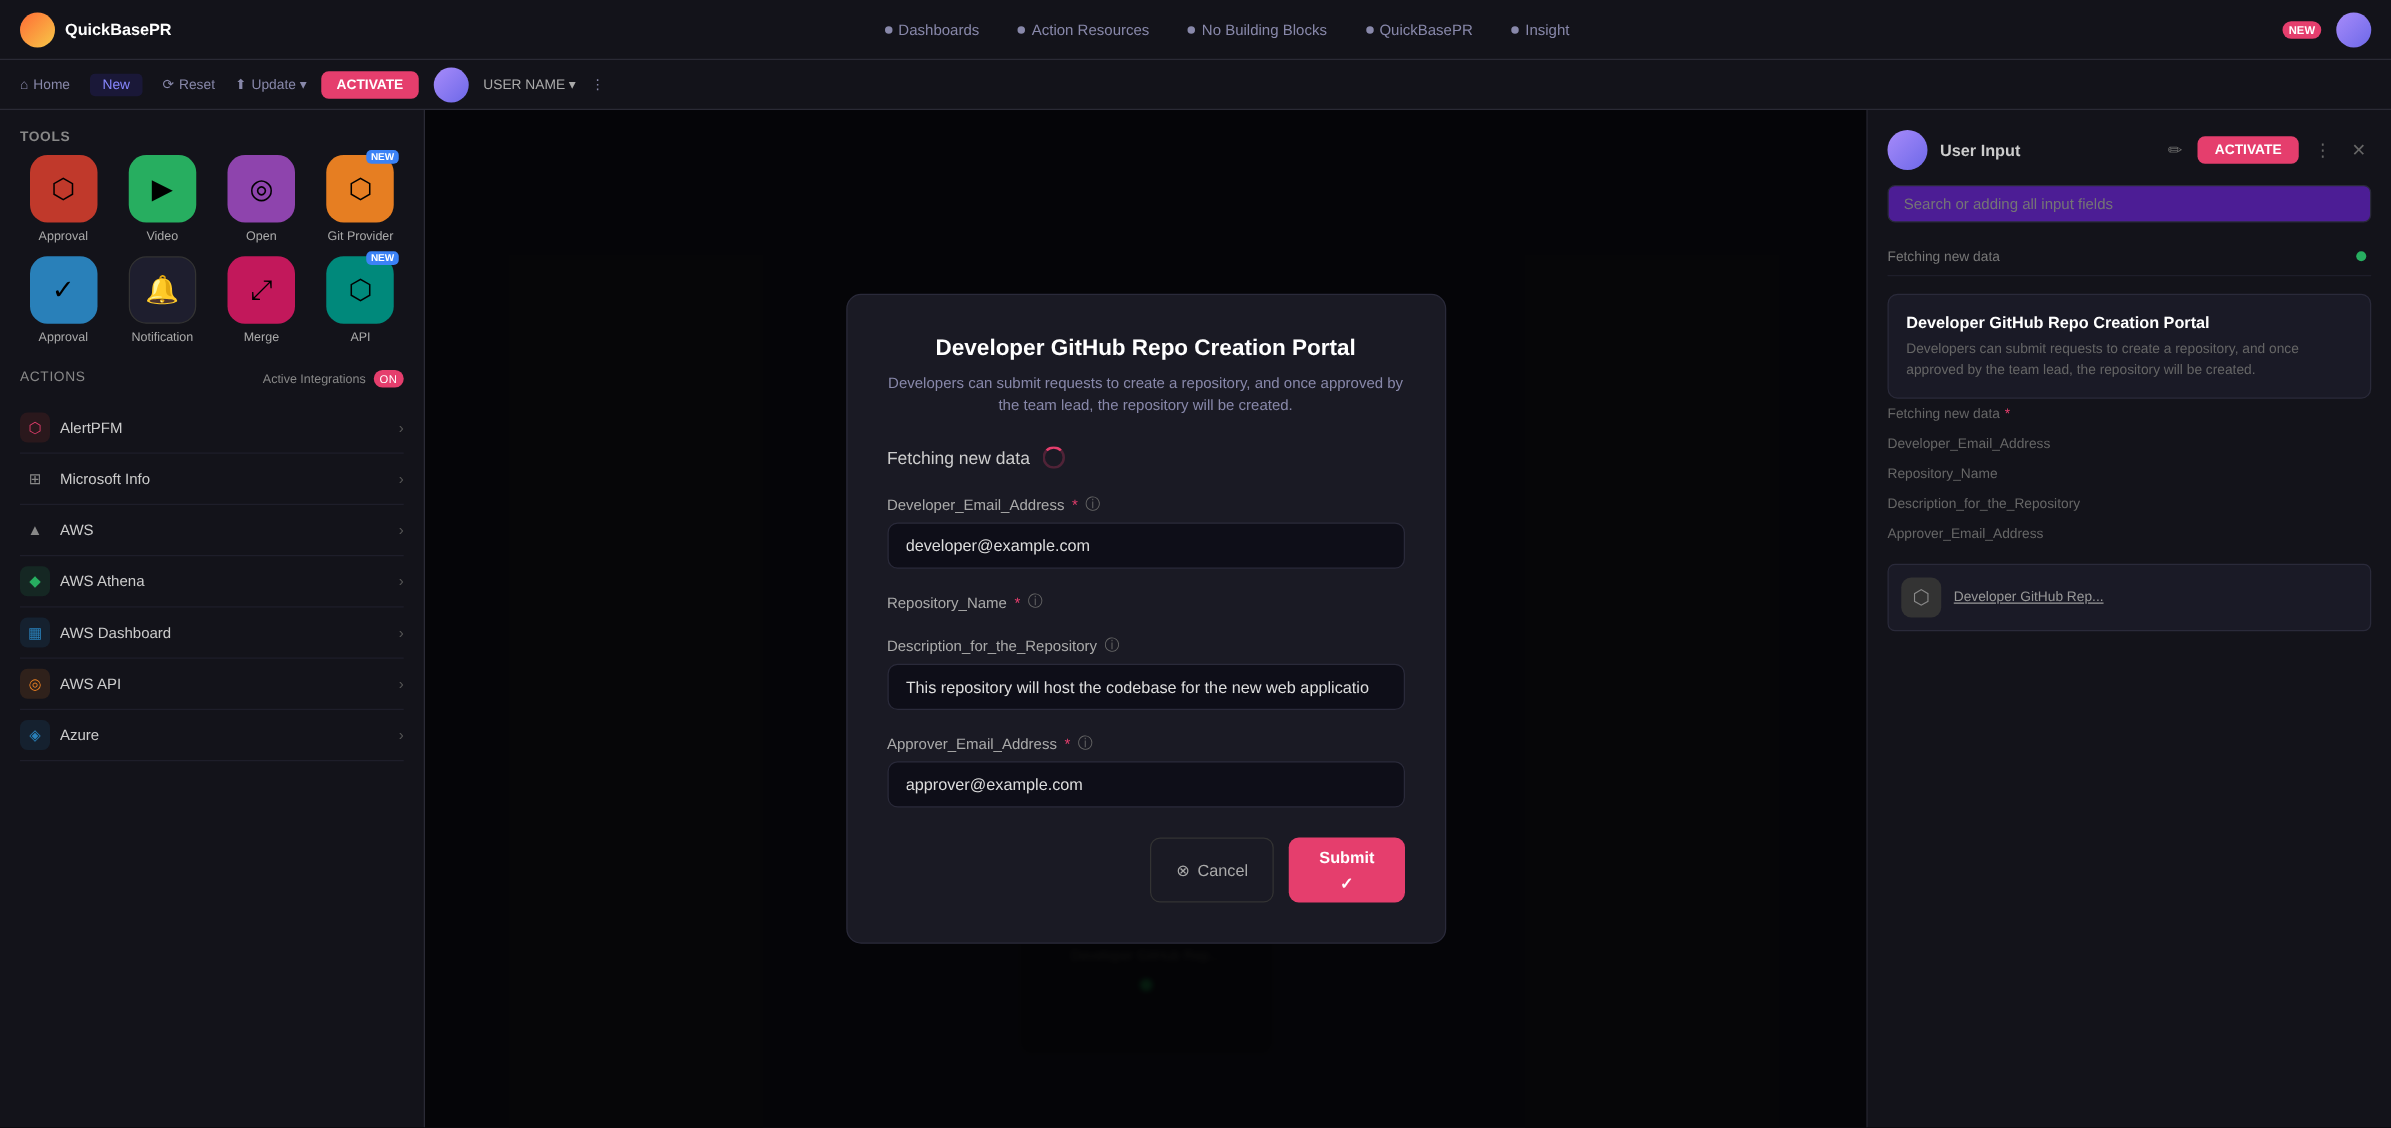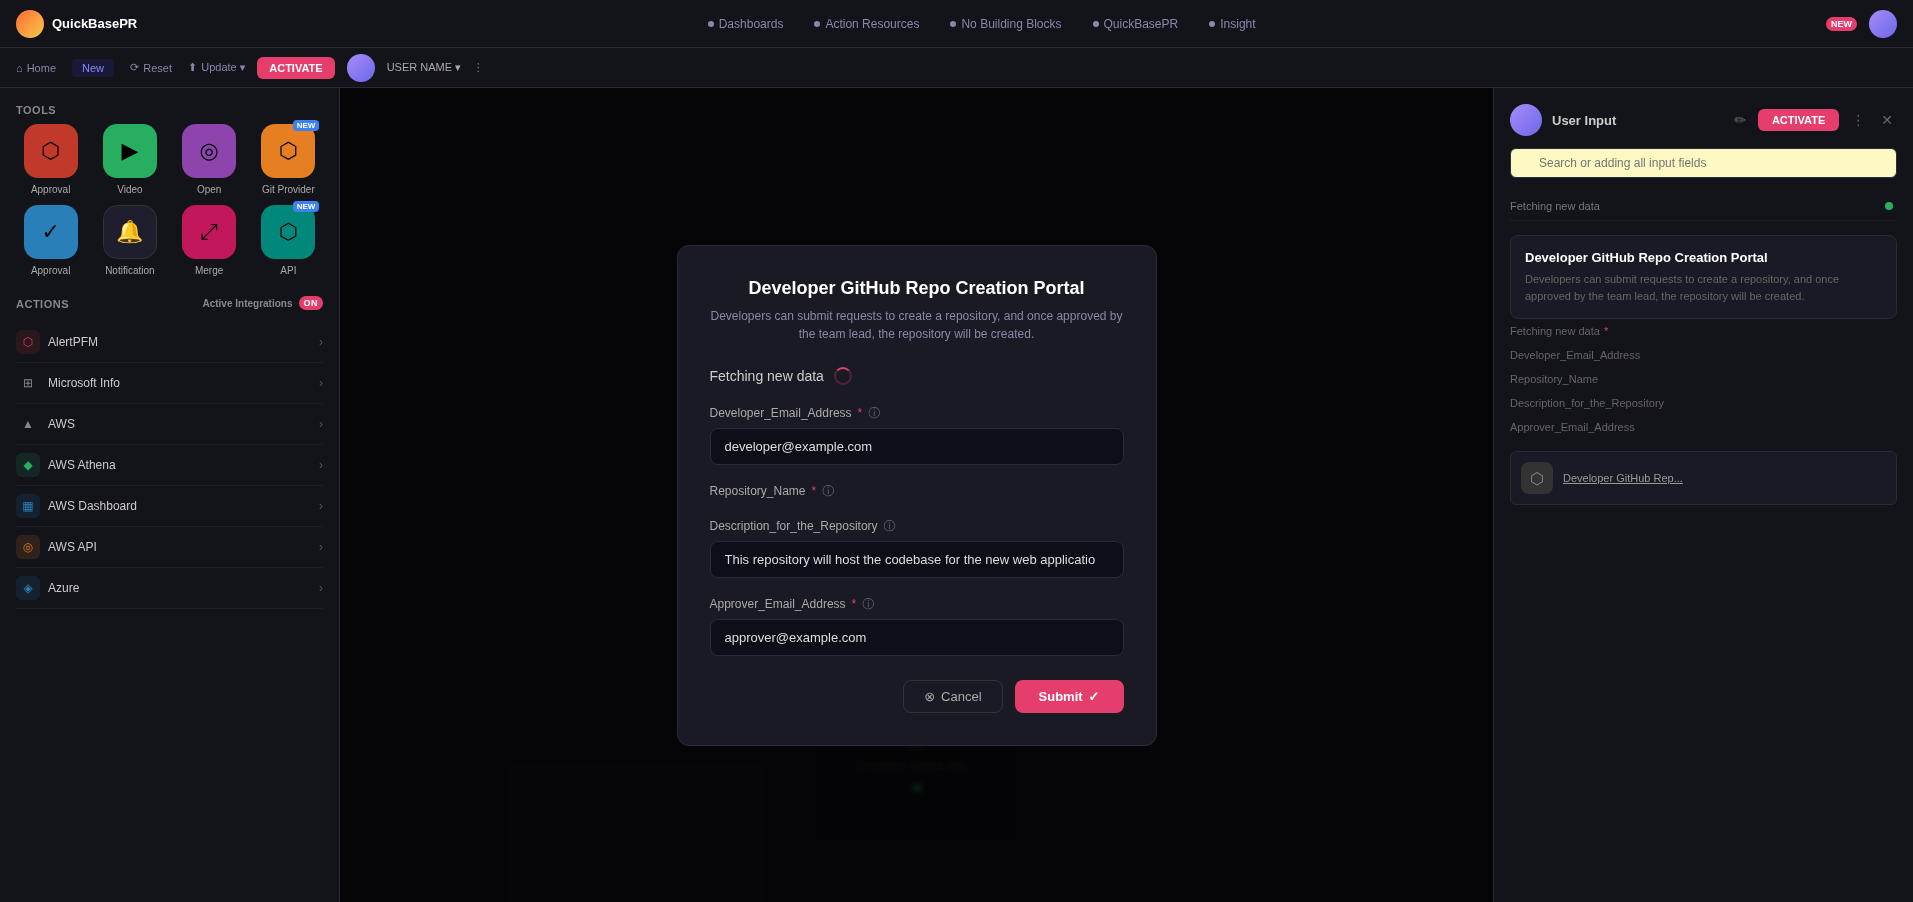--- a/index.html
+++ b/index.html
@@ -187,25 +187,25 @@
       color: #fff;
       font-size: 8px;
       padding: 1px 4px;
       border-radius: 4px;
       font-weight: 700;
     }
 
     .actions-title {
       color: #888;
       font-size: 11px;
-      font-weight: 700;
+      font-weight: 400;
       text-transform: uppercase;
       letter-spacing: 0.5px;
       margin-bottom: 12px;
-      display: flex; align-items: flex-end; justify-content: space-between; margin-top: 11px;
+      display: flex; align-items: flex-start; justify-content: space-between; margin-top: 11px;
     }
     .actions-badge {
       background: #e53e6d;
       color: #fff;
       font-size: 9px;
       padding: 2px 5px;
       border-radius: 8px;
     }
     .action-item {
       display: flex;
@@ -339,21 +339,21 @@
     }
     .btn-submit {
       background: #e53e6d;
       border: none;
       color: #fff;
       padding: 8px 24px;
       border-radius: 8px;
       cursor: pointer;
       font-size: 13px;
       font-weight: 600;
-      display: flex; align-items: center; gap: 6px;
+      display: flex; align-items: center; gap: 6px; flex-direction: column;
     }
 
     
     .right-sidebar {
       width: 420px;
       background: #13131a;
       border-left: 1px solid #2a2a35;
       padding: 16px;
       overflow-y: auto;
     }
@@ -384,24 +384,24 @@
       font-weight: 600;
     }
     .icon-btn {
       color: #666;
       font-size: 14px;
       cursor: pointer;
       padding: 4px;
     }
     .right-search {
       width: 100%;
-      background: #fef9c3;
+      background: #4c1d95;
       border: 1px solid #2a2a3a;
       border-radius: 6px;
-      padding: 7px 28px;
+      padding: 7px 12px;
       color: #888;
       font-size: 12px;
       outline: none;
       margin-bottom: 14px;
     }
     .right-field-row {
       display: flex;
       align-items: center;
       justify-content: space-between;
       padding: 8px 0;

